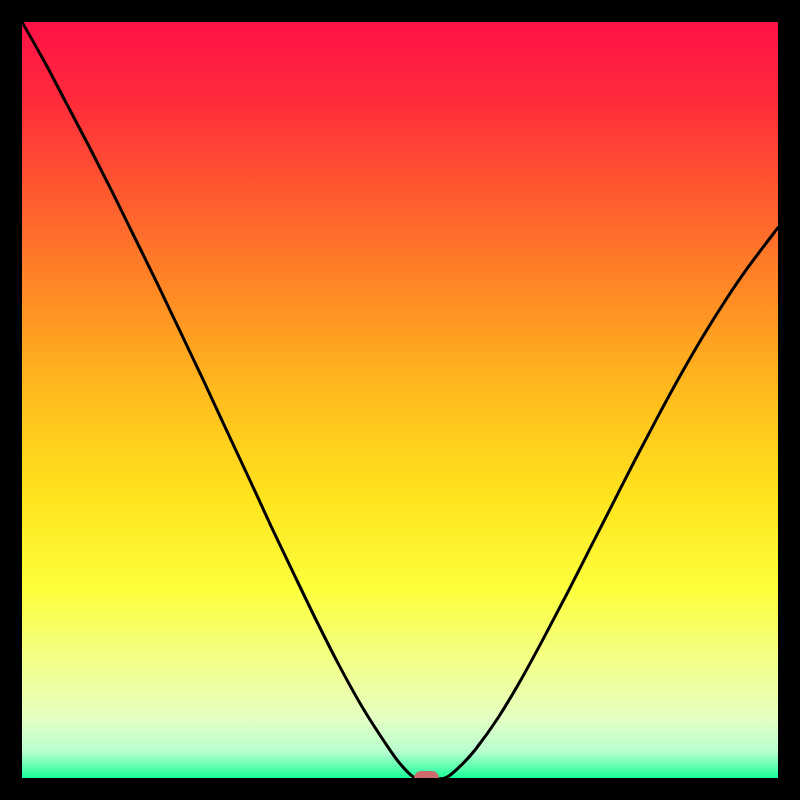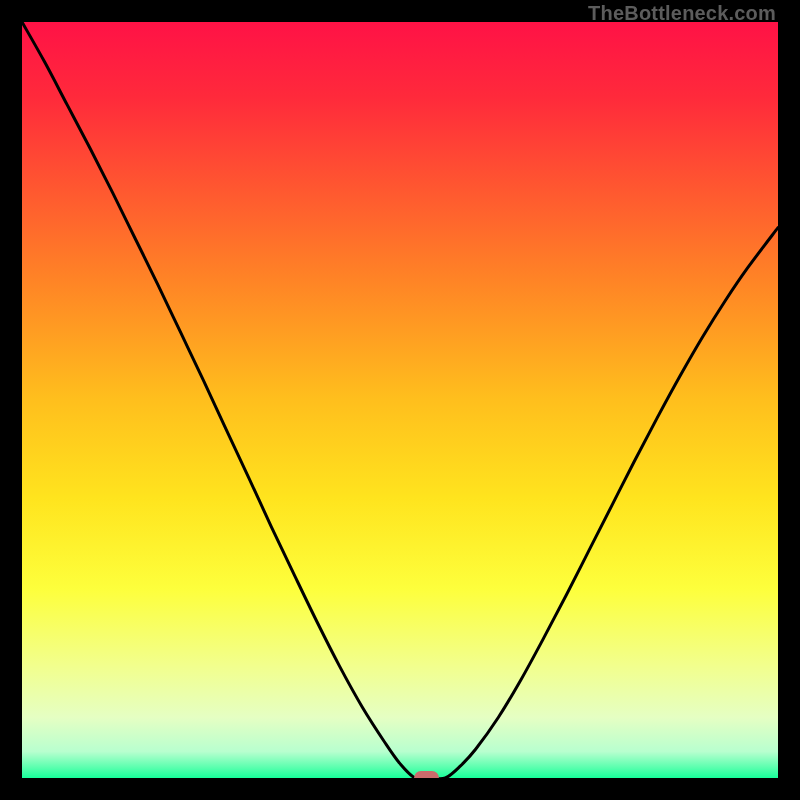--- a/index.html
+++ b/index.html
@@ -34,21 +34,20 @@
   }
   .marker {
     position: absolute;
     border-radius: 10px;
   }
 </style>
 </head>
 <body>
 
 <div class="frame">
-  <div class="watermark">TheBottleneck.com</div>
   <div class="plot-area">
     <svg class="curve" width="756" height="756" viewBox="0 0 756 756">
       <defs>
         <linearGradient id="bg-grad" x1="0" y1="0" x2="0" y2="1">
             <stop offset="0%" stop-color="#ff1246"></stop>
             <stop offset="10%" stop-color="#ff2a3b"></stop>
             <stop offset="22%" stop-color="#ff5730"></stop>
             <stop offset="35%" stop-color="#ff8725"></stop>
             <stop offset="50%" stop-color="#ffbf1d"></stop>
             <stop offset="63%" stop-color="#ffe41e"></stop>

